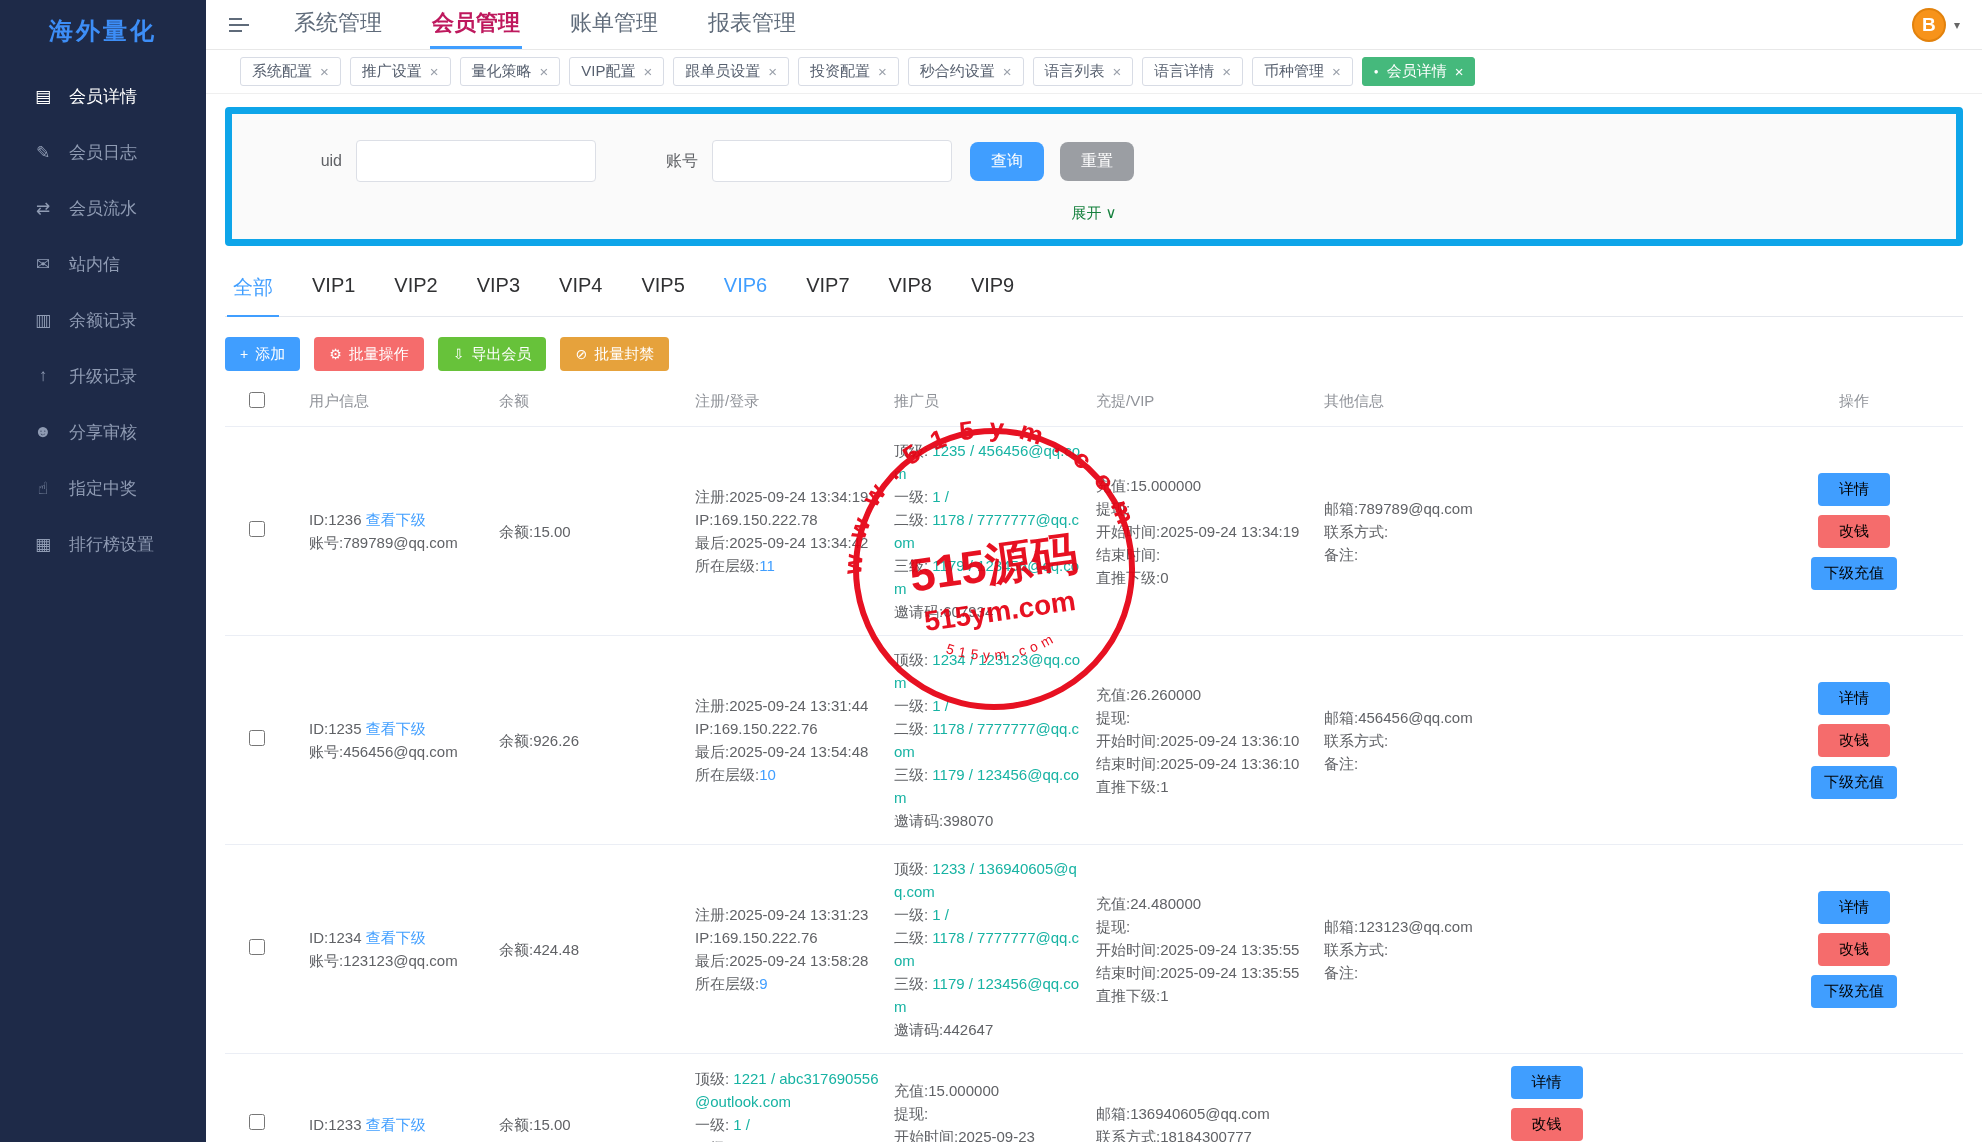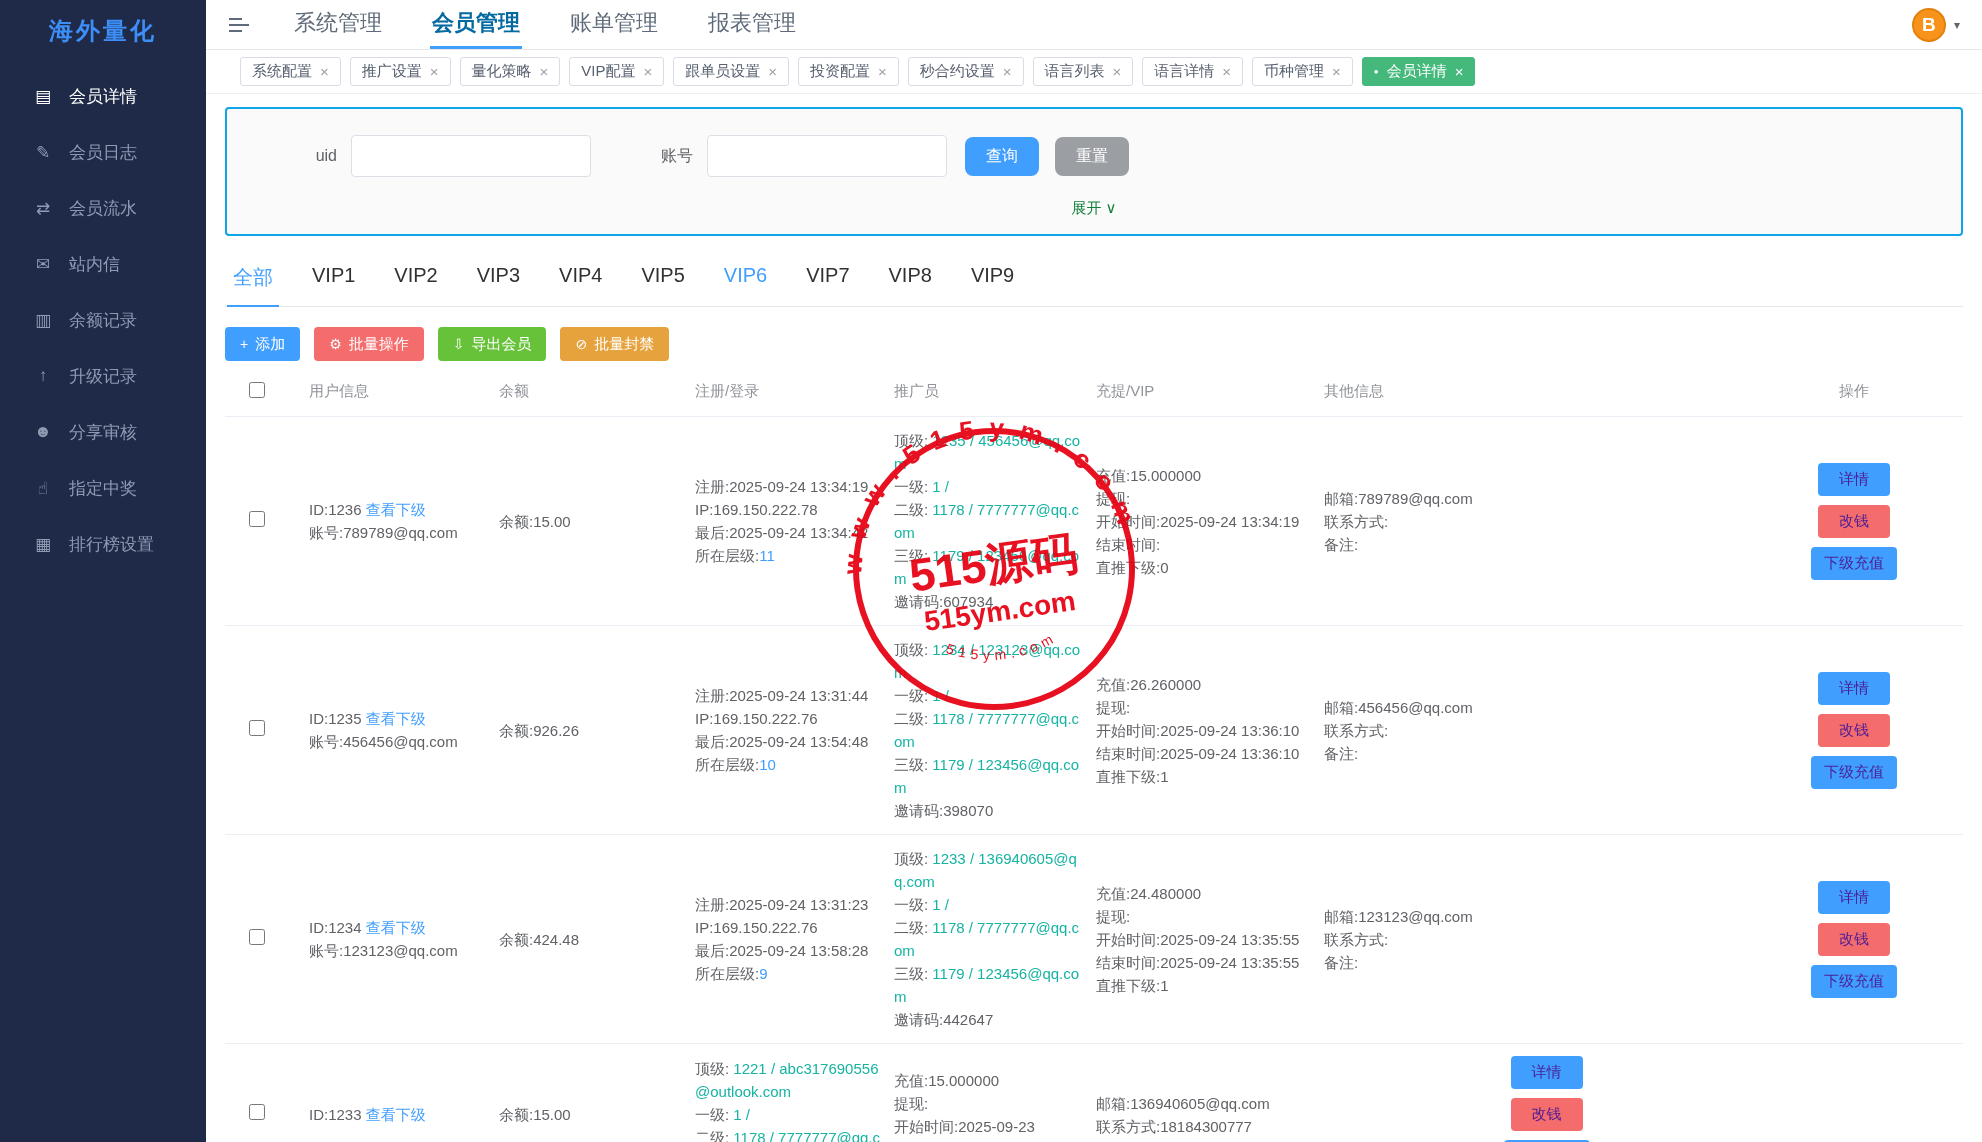--- a/index.html
+++ b/index.html
@@ -12,34 +12,34 @@
   .side-menu{padding-top:6px;}
   .side-item{height:56px;display:flex;align-items:center;padding-left:32px;gap:15px;color:#8f9bb3;font-size:17px;cursor:pointer;}
   .side-item.active{color:#ffffff;}
   .side-icon{width:22px;font-size:17px;text-align:center;}
   
   .main{flex:1;display:flex;flex-direction:column;height:100%;min-width:0;}
   .topbar{height:50px;border-bottom:1px solid #e8e8e8;display:flex;align-items:center;padding:0 22px;flex-shrink:0;background:#fff;}
   .burger{margin-right:42px;cursor:pointer;display:flex;align-items:center;}
   .top-tabs{display:flex;gap:46px;height:100%;}
   .top-tab{display:flex;align-items:center;color:#5f6b7a;font-size:22px;cursor:pointer;height:100%;border-bottom:3px solid transparent;padding:0 2px;}
-  .top-tab.active{color:#0369a1;font-weight:700;border-bottom-color:#409eff;}
+  .top-tab.active{color:#be185d;font-weight:700;border-bottom-color:#409eff;}
   .topbar-right{margin-left:auto;display:flex;align-items:center;gap:8px;}
   .avatar{width:34px;height:34px;border-radius:50%;background:#f7931a;color:#fff;display:flex;align-items:center;justify-content:center;font-weight:700;font-size:19px;border:2px solid #e2820d;cursor:pointer;}
   .caret{color:#666;font-size:12px;}
   
   .tagbar{height:44px;display:flex;align-items:center;gap:9px;padding:0 34px;border-bottom:1px solid #efefef;flex-shrink:0;background:#fff;}
   .tag{height:29px;display:inline-flex;align-items:center;gap:8px;padding:0 11px;border:1px solid #d8dce5;border-radius:3px;background:#fff;color:#57606f;font-size:15px;cursor:pointer;white-space:nowrap;}
   .tag .close{color:#9aa0aa;font-size:15px;}
   .tag .dot{font-size:8px;line-height:1;}
   .tag.active{background:#45b97c;border-color:#45b97c;color:#fff;}
   .tag.active .close{color:#fff;}
   
   .content{flex:1;padding:13px 19px 0;overflow:hidden;}
-  .search-card{background:#fafafa;border:2px solid #0ea5e9;border-radius:4px;padding:26px 0 16px;}
+  .search-card{background:#fafafa;border:7px solid #0ea5e9;border-radius:4px;padding:26px 0 16px;}
   .search-row{display:flex;align-items:center;}
   .f-label{color:#606266;font-size:16px;}
   .lbl-uid{margin-left:70px;width:40px;text-align:right;}
   .lbl-acc{margin-left:56px;width:46px;text-align:right;}
   .f-input{width:240px;height:42px;border:1px solid #dcdfe6;border-radius:4px;background:#fff;margin-left:14px;padding:0 12px;font-size:15px;color:#606266;outline:none;}
   .btn{height:39px;border:none;border-radius:8px;color:#fff;font-size:16px;padding:0 21px;cursor:pointer;}
   .btn-query{background:#409eff;margin-left:18px;}
   .btn-reset{background:#9b9ea3;margin-left:16px;}
   .expand{text-align:center;color:#15803d;font-size:15px;margin-top:22px;cursor:pointer;}
   
@@ -54,21 +54,21 @@
   .tb-add{background:#409eff;}.tb-batch{background:#f56c6c;}.tb-export{background:#67c23a;}.tb-ban{background:#e6a23c;}
   .grid{display:grid;grid-template-columns:60px 190px 196px 199px 202px 228px 1fr 170px;align-items:center;}
   .thead{padding:15px 24px;color:#909399;font-size:15px;border-bottom:1px solid #ebeef5;}
   .trow{padding:12px 24px;border-bottom:1px solid #ebeef5;}
   .cell{line-height:23px;padding-right:10px;font-size:15px;color:#606266;}
   .c-promoter{word-break:break-all;}
   .th-ops{text-align:center;}
   .link-blue{color:#409eff;cursor:pointer;text-decoration:none;}
   .link-teal{color:#17b3a3;cursor:pointer;text-decoration:none;}
   .c-ops{display:flex;flex-direction:column;align-items:center;gap:9px;padding-right:0;}
-  .mini-btn{min-width:72px;padding:7px 13px;border:none;border-radius:4px;color:#4c1d95;font-size:15px;cursor:pointer;}
+  .mini-btn{min-width:72px;padding:7px 13px;border:none;border-radius:4px;color:#000000;font-size:15px;cursor:pointer;}
   .b-blue{background:#409eff;}.b-red{background:#f56c6c;}
   .checkbox{width:16px;height:16px;cursor:pointer;}
   
   .watermark{position:absolute;left:843px;top:418px;width:302px;height:302px;transform:rotate(-8deg);opacity:.93;pointer-events:none;z-index:40;}
 </style>
 </head>
 <body>
 
 <div class="app">
 

